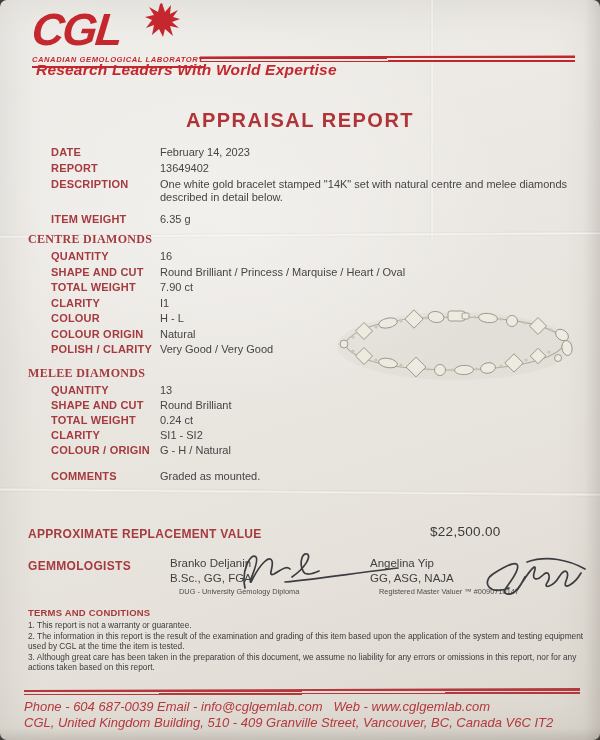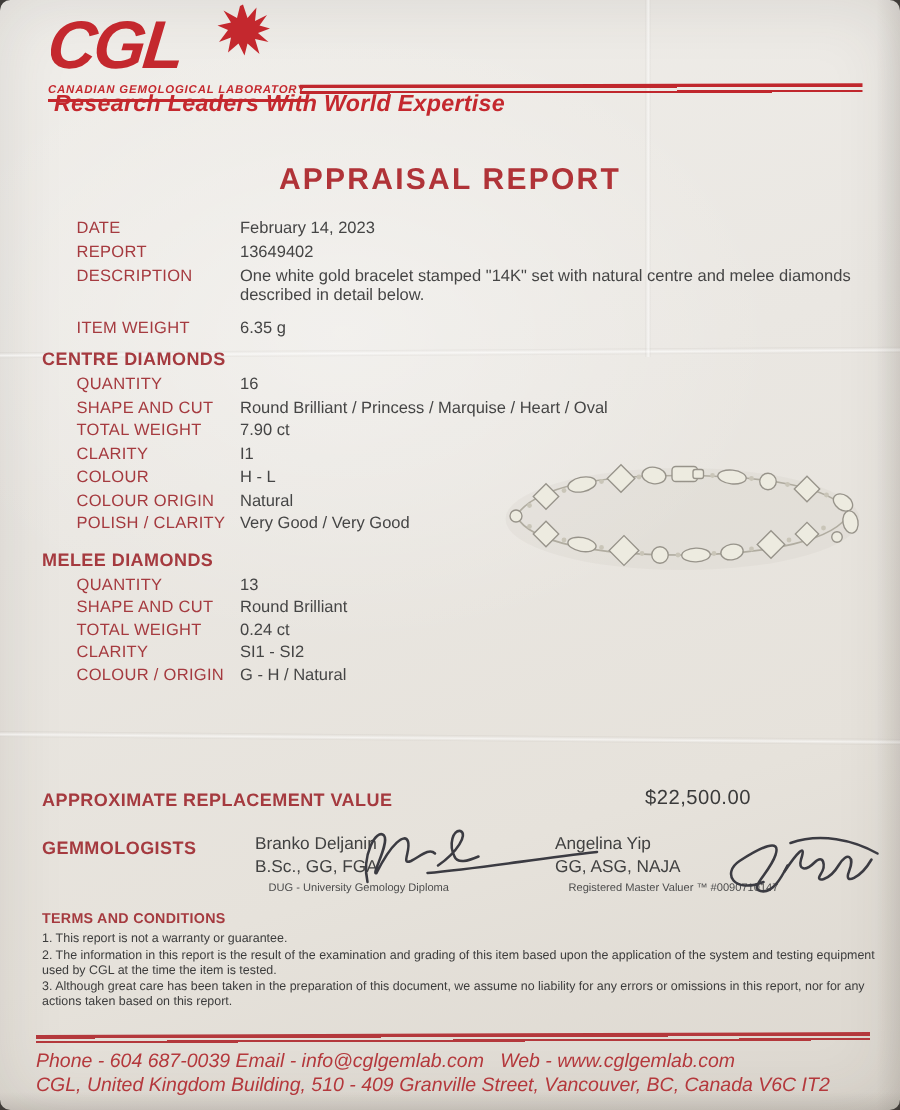--- a/index.html
+++ b/index.html
@@ -56,26 +56,26 @@
   }
 
   #title{
     position:absolute;top:101px;left:0;right:0;text-align:center;
     font-size:20px;font-weight:bold;color:var(--title);letter-spacing:1.5px;margin-top:8px;
   }
 
   
   #info{position:absolute;top:146px;left:28px;right:14px;}
   .row{display:flex;margin-bottom:3px;}
-  .lab{flex:0 0 132px;font-size:11px;font-weight:normal;color:var(--label);letter-spacing:0.2px;line-height:13px;padding-left:23px;}
+  .lab{flex:0 0 132px;font-size:11px;font-weight:bold;color:var(--label);letter-spacing:0.2px;line-height:13px;padding-left:23px;}
   .val{font-size:11px;color:var(--ink);line-height:13px;}
   .desc-row .val{max-width:425px;}
   .desc-row{margin-bottom:9px;}
   .iw-row{margin-bottom:6px;}
-  .sect{font-size:12px;font-weight:bold;color:var(--label);letter-spacing:0.3px;line-height:14px;margin-bottom:4px;}
+  .sect{font-size:12px;font-weight:bold;color:var(--label);letter-spacing:0.3px;line-height:14px;margin-bottom:4px;font-family:Liberation Serif, serif;}
   .tight .row{margin-bottom:2.5px;}
   .melee-block{margin-top:10px;}
   .melee-block .row{margin-bottom:2px;}
   .comments-row{margin-top:13px;}
 
   
   #bracelet{position:absolute;top:290px;left:322px;width:262px;height:102px;}
 
   
   #valuation{position:absolute;top:524px;left:28px;right:20px;height:20px;}
@@ -197,20 +197,24 @@
       <div class="row">
         <span class="lab">CLARITY</span>
         <span class="val">SI1 - SI2</span>
       </div>
       <div class="row">
         <span class="lab">COLOUR / ORIGIN</span>
         <span class="val">G - H / Natural</span>
       </div>
     </div>
 
+    <div class="row comments-row">
+      <span class="lab">COMMENTS</span>
+      <span class="val">Graded as mounted.</span>
+    </div>
   </div>
 
   <svg id="bracelet" viewBox="0 0 262 102">
     <ellipse cx="133" cy="56" rx="118" ry="34" fill="rgba(190,185,172,0.12)"></ellipse>
     <path d="M22,54 C34,36 72,27 131,27 C190,27 234,35 244,52 C236,70 190,80 131,80 C76,80 32,72 22,54 Z" fill="none" stroke="#b0aca0" stroke-width="1.1"></path>
     <g fill="#edebe0" stroke="#97938a" stroke-width="0.9">
       <circle cx="22" cy="54" r="4"></circle>
       <rect x="-6" y="-6" width="12" height="12" transform="translate(42,41) rotate(45)"></rect>
       <ellipse rx="9.5" ry="4.8" transform="translate(66,33) rotate(-12)"></ellipse>
       <rect x="-6.5" y="-6.5" width="13" height="13" transform="translate(92,29) rotate(45)"></rect>

